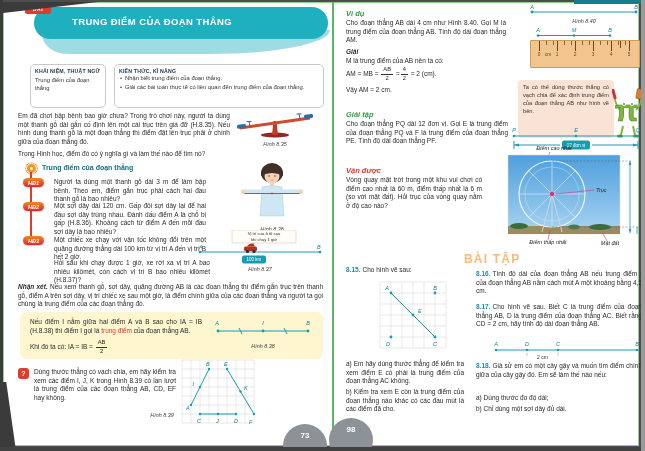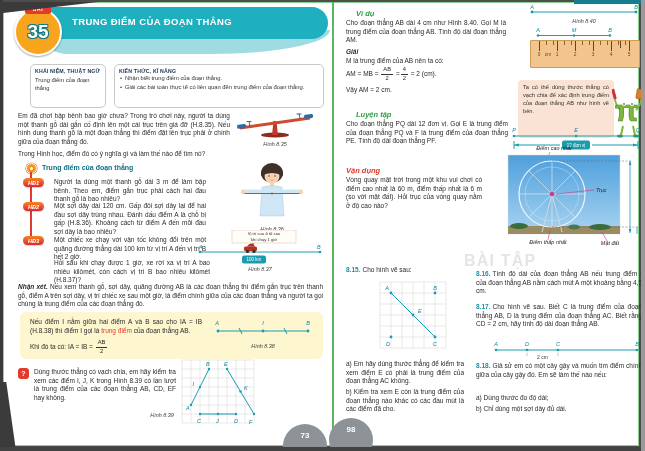--- a/index.html
+++ b/index.html
@@ -37,23 +37,23 @@
   .sec-title{font-size:7px;font-weight:bold;color:#0e6f83;}
   .sec-icon{width:11px;height:11px;background:#f7941d;border:1px solid #fff;border-radius:50%;box-shadow:0 0 0 .6px #e0862a;box-sizing:border-box;}
   .sec-icon::after{content:"";position:absolute;left:3px;top:3px;width:3px;height:3px;background:#fff;border-radius:50%;}
   .connector{width:1.5px;background:#e23b2e;}
   .hd-pill{background:linear-gradient(#f6871f,#e0262d);color:#fff;border-radius:7px;font-size:5.6px;font-weight:bold;
            font-style:italic;padding:1.5px 5px;box-shadow:0 .5px 1px rgba(0,0,0,.3);}
   .yellowbox{background:#fdf6cf;border-radius:6px;}
   .hl-red{color:#e23b2e;}
   .qicon{width:11px;height:11px;background:#e23b2e;border-radius:3px;color:#fff;font-size:7px;font-weight:bold;
          text-align:center;line-height:11px;}
-  .ghead{font-size:7.5px;font-weight:bold;font-style:italic;color:#2f9e44;margin-left:10px;}
+  .ghead{font-size:7.5px;font-weight:bold;font-style:italic;color:#2f9e44;}
   .rhead{font-size:7.5px;font-weight:bold;font-style:italic;color:#e23b2e;}
-  .bthead{font-size:16px;font-weight:bold;color:#e5e5e5;letter-spacing:1.2px;}
+  .bthead{font-size:12px;font-weight:bold;color:#fdba74;letter-spacing:1.2px;}
   .exnum{color:#1a8fa6;font-weight:bold;margin-right:2px;}
   .boldit{font-weight:bold;font-style:italic;}
   .tipbox{background:#fae3d4;border-radius:4px;padding:4px 5px;box-sizing:border-box;font-size:5.7px;
           line-height:1.38;color:#333;text-align:justify;}
   .frac{display:inline-block;vertical-align:middle;text-align:center;font-size:5.8px;line-height:1;margin:0 1px;}
   .frac .fnum{display:block;border-bottom:.6px solid #333;padding:0 2px 1px;}
   .frac .fden{display:block;padding-top:1px;}
   
   .ruler{background:#f2c58f;border:.6px solid #cf9a55;border-radius:1px;box-sizing:border-box;
     background-image:
@@ -76,23 +76,20 @@
 </head>
 <body>
 
 <div id="stage">
   <div class="a spread"></div>
   <div class="a gutter"></div>
 
   <div class="a banner-light"></div>
   <div class="a banner-main"></div>
   <div class="a lesson-title">TRUNG ĐIỂM CỦA ĐOẠN THẲNG</div>
-  <div class="a badge">
-    <span class="badge-num">35</span>
-  </div>
   <div class="a badge-ribbon">BÀI</div>
 
   <div class="a ibox" style="left:30px;top:64px;width:76px;height:44px;">
     <div class="ibox-title">KHÁI NIỆM, THUẬT NGỮ</div>
     <div class="ibox-body">Trung điểm của đoạn thẳng</div>
   </div>
   <div class="a ibox" style="left:114px;top:64px;width:210px;height:44px;">
     <div class="ibox-title">KIẾN THỨC, KĨ NĂNG</div>
     <div class="bullet">
         <span>Nhận biết trung điểm của đoạn thẳng.</span>
@@ -265,41 +262,41 @@
     <text x="3" y="37" style="font-weight:bold;font-size:30px;" fill="#7cb83d" stroke="#4e7d20" stroke-width="0.6">π</text>
     <circle cx="12" cy="20" r="2" fill="#fff"></circle>
       <circle cx="12" cy="20" r="0.8" fill="#222"></circle>
     <circle cx="20" cy="20" r="2" fill="#fff"></circle>
       <circle cx="20" cy="20" r="0.8" fill="#222"></circle>
     <path d="M11 42 L9 51 M21 42 L23 51" stroke="#7cb83d" stroke-width="2"></path>
     <ellipse cx="8" cy="52" rx="3" ry="1.5" fill="#5a8f2a"></ellipse>
       <ellipse cx="24" cy="52" rx="3" ry="1.5" fill="#5a8f2a"></ellipse>
   </svg>
 
-  <div class="a ghead" style="left:346px;top:110px;">Luyện tập</div>
+  <div class="a ghead" style="left:346px;top:110px;">Giải tập</div>
   <div class="a bodytext" style="left:346px;top:120px;width:162px;">Cho đoạn thẳng PQ dài 12 đơn vị. Gọi E là trung điểm của đoạn thẳng PQ và F là trung điểm của đoạn thẳng PE. Tính độ dài đoạn thẳng PF.</div>
   <svg class="a" style="left:510px;top:124px;" width="134" height="28" viewBox="0 0 134 28">
     <line x1="4" y1="12" x2="128" y2="12" class="seg"></line>
     <circle cx="4" cy="12" r="1.3" class="pt"></circle>
       <circle cx="66" cy="12" r="1.3" class="pt"></circle>
       <circle cx="128" cy="12" r="1.3" class="pt"></circle>
     <text x="4" y="7.5" text-anchor="middle" class="lblt">P</text>
     <text x="66" y="7.5" text-anchor="middle" class="lblt">E</text>
     <text x="128" y="7.5" text-anchor="middle" class="lblt">Q</text>
     <line x1="4" y1="17" x2="4" y2="25" class="seg" stroke-width="0.6"></line>
     <line x1="128" y1="17" x2="128" y2="25" class="seg" stroke-width="0.6"></line>
     <line x1="4" y1="21" x2="50" y2="21" class="seg" stroke-width="0.7"></line>
     <line x1="82" y1="21" x2="128" y2="21" class="seg" stroke-width="0.7"></line>
     <polygon points="4,21 9,19.6 9,22.4" class="pt"></polygon>
       <polygon points="128,21 123,19.6 123,22.4" class="pt"></polygon>
     <rect x="52" y="16.5" width="28" height="9" rx="2" fill="#1a9cb0"></rect>
     <text x="66" y="22.7" text-anchor="middle" style="font-size:4.5px;fill:#fff;">12 đơn vị</text>
   </svg>
 
-  <div class="a rhead" style="left:346px;top:166px;">Vận dụng</div>
+  <div class="a rhead" style="left:346px;top:166px;">Vận được</div>
   <div class="a bodytext" style="left:346px;top:176px;width:136px;">Vòng quay mặt trời trong một khu vui chơi có điểm cao nhất là 60 m, điểm thấp nhất là 6 m (so với mặt đất). Hỏi trục của vòng quay nằm ở độ cao nào?</div>
   <svg class="a" style="left:504px;top:142px;" width="140" height="108" viewBox="0 0 140 108">
     <defs>
         <linearg id="x"></linearg>
       <linearGradient id="skyg" x1="0" y1="0" x2="0" y2="1">
         <stop offset="0" stop-color="#4f9fdc"></stop>
           <stop offset="1" stop-color="#a8d4f2"></stop>
       </linearGradient>
     </defs>
     <text x="50" y="8" text-anchor="middle" class="flabel">Điểm cao nhất</text>

